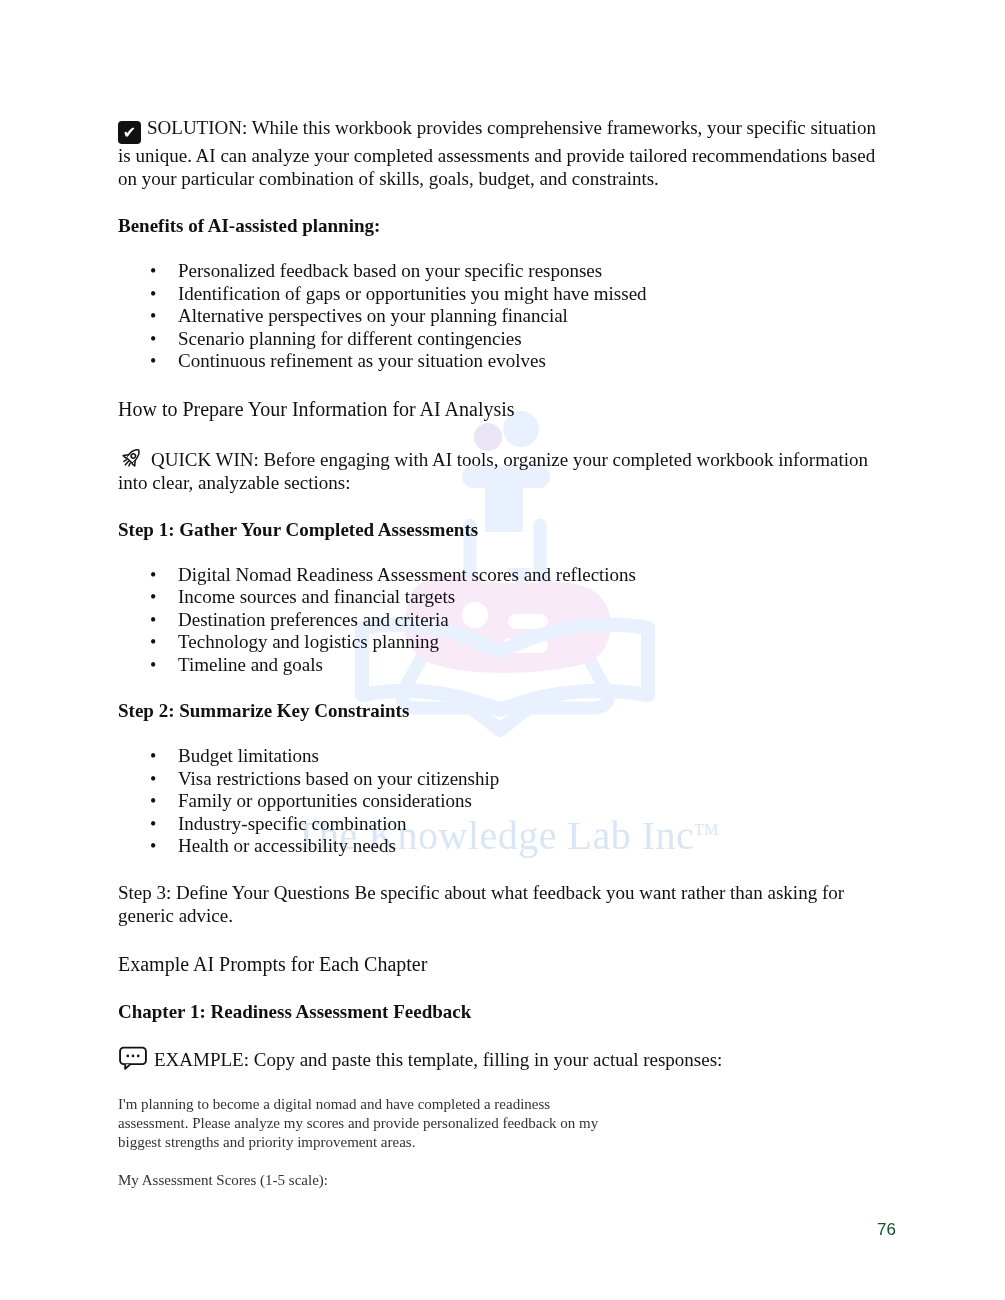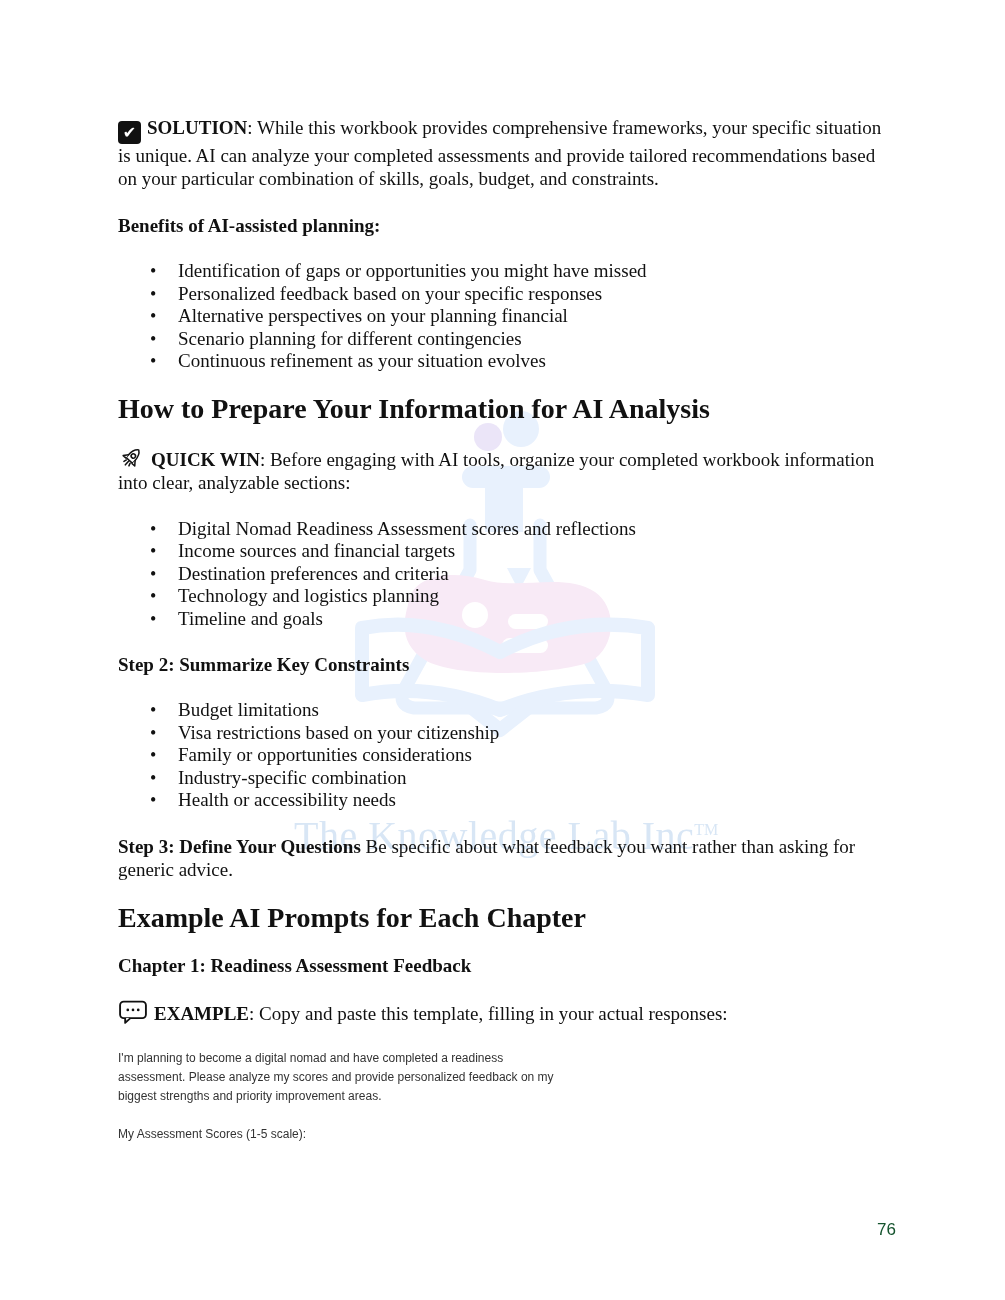--- a/index.html
+++ b/index.html
@@ -12,35 +12,35 @@
   .logo-svg{position:absolute;left:350px;top:400px;}
   .watermark{
     position:absolute;left:294px;top:812px;
     font-family:"Liberation Serif", serif;font-weight:normal;
     font-size:40px;color:#d8e6f5;white-space:nowrap;letter-spacing:0.5px;
   }
   .watermark sup{font-size:16px;vertical-align:14px;letter-spacing:0;}
   
   .content{position:absolute;left:118px;top:116px;width:772px;z-index:1;}
   p{margin:0 0 24px;font-size:19px;line-height:23px;}
-  h2{margin:0 0 23px;font-size:28px;line-height:26px;font-weight:bold;}
+  h2{margin:0 0 23px;font-size:20px;line-height:26px;font-weight:normal;}
   h3{margin:16px 0 23px;font-size:19px;line-height:23px;font-weight:bold;}
   ul{list-style:none;margin:0 0 23px;padding:0 0 0 32px;}
   li{font-size:19px;line-height:22.5px;}
   li::before{content:"\2022";display:inline-block;width:28px;font-size:18px;}
-  b{font-weight:bold;}
+  b{font-weight:normal;}
   .checkbox-icon{
     display:inline-block;width:23px;height:23px;background:#111;border-radius:4px;
     color:#fff;text-align:center;line-height:23px;font-size:16px;
     font-family:"DejaVu Sans", sans-serif;vertical-align:-4px;margin-right:6px;
   }
   .inline-svg{vertical-align:-5px;margin-right:6px;}
   pre{
-    margin:0 0 19px;font-family:Liberation Sans, sans-serif;
-    font-size:12px;line-height:19px;color:#333;white-space:pre;
+    margin:0 0 19px;font-family:Liberation Serif, serif;
+    font-size:15px;line-height:19px;color:#333;white-space:pre;
   }
   .page-number{
     position:absolute;right:109px;top:1220px;z-index:1;
     font-family:"Liberation Sans", sans-serif;font-size:17px;color:#14532d;
   }
 </style>
 </head>
 <body>
 
 <div class="bg-layer">
@@ -61,41 +61,42 @@
   <div class="watermark"><span>The Knowledge Lab Inc</span><sup>TM</sup></div>
 </div>
 
 <div class="content">
 
   <p><span class="checkbox-icon">✔</span><b>SOLUTION</b><span>: While this workbook provides comprehensive frameworks, your specific situation is unique. AI can analyze your completed assessments and provide tailored recommendations based on your particular combination of skills, goals, budget, and constraints.</span></p>
 
   <h3>Benefits of AI-assisted planning:</h3>
 
   <ul>
+    <li>Personalized feedback based on your specific responses</li>
     <li>Identification of gaps or opportunities you might have missed</li>
-    <li>Personalized feedback based on your specific responses</li>
     <li>Alternative perspectives on your planning financial</li>
     <li>Scenario planning for different contingencies</li>
     <li>Continuous refinement as your situation evolves</li>
   </ul>
 
   <h2>How to Prepare Your Information for AI Analysis</h2>
 
   <p><svg class="inline-svg" width="27" height="26" viewBox="0 0 24 24">
         <g transform="rotate(42 12 12)" fill="#ffffff" stroke="#111" stroke-width="1.4" stroke-linejoin="round" stroke-linecap="round">
       <path d="M12 2 C 15 4 16 8 16 12 L 16 15 L 8 15 L 8 12 C 8 8 9 4 12 2 Z"></path>
       <circle cx="12" cy="9.5" r="2"></circle>
       <path d="M8 11.5 L 4.8 15.5 L 8 15.5"></path>
       <path d="M16 11.5 L 19.2 15.5 L 16 15.5"></path>
       <path d="M12 16 L 12 20.5" fill="none"></path>
       <path d="M9.7 16.5 L 8.9 19" fill="none"></path>
       <path d="M14.3 16.5 L 15.1 19" fill="none"></path>
       </g>
       </svg><b>QUICK WIN</b><span>: Before engaging with AI tools, organize your completed workbook information into clear, analyzable sections:</span></p>
 
+  <h3>Step 1: Gather Your Completed Assessments</h3>
 
   <ul>
     <li>Digital Nomad Readiness Assessment scores and reflections</li>
     <li>Income sources and financial targets</li>
     <li>Destination preferences and criteria</li>
     <li>Technology and logistics planning</li>
     <li>Timeline and goals</li>
   </ul>
 
   <h3>Step 2: Summarize Key Constraints</h3>

